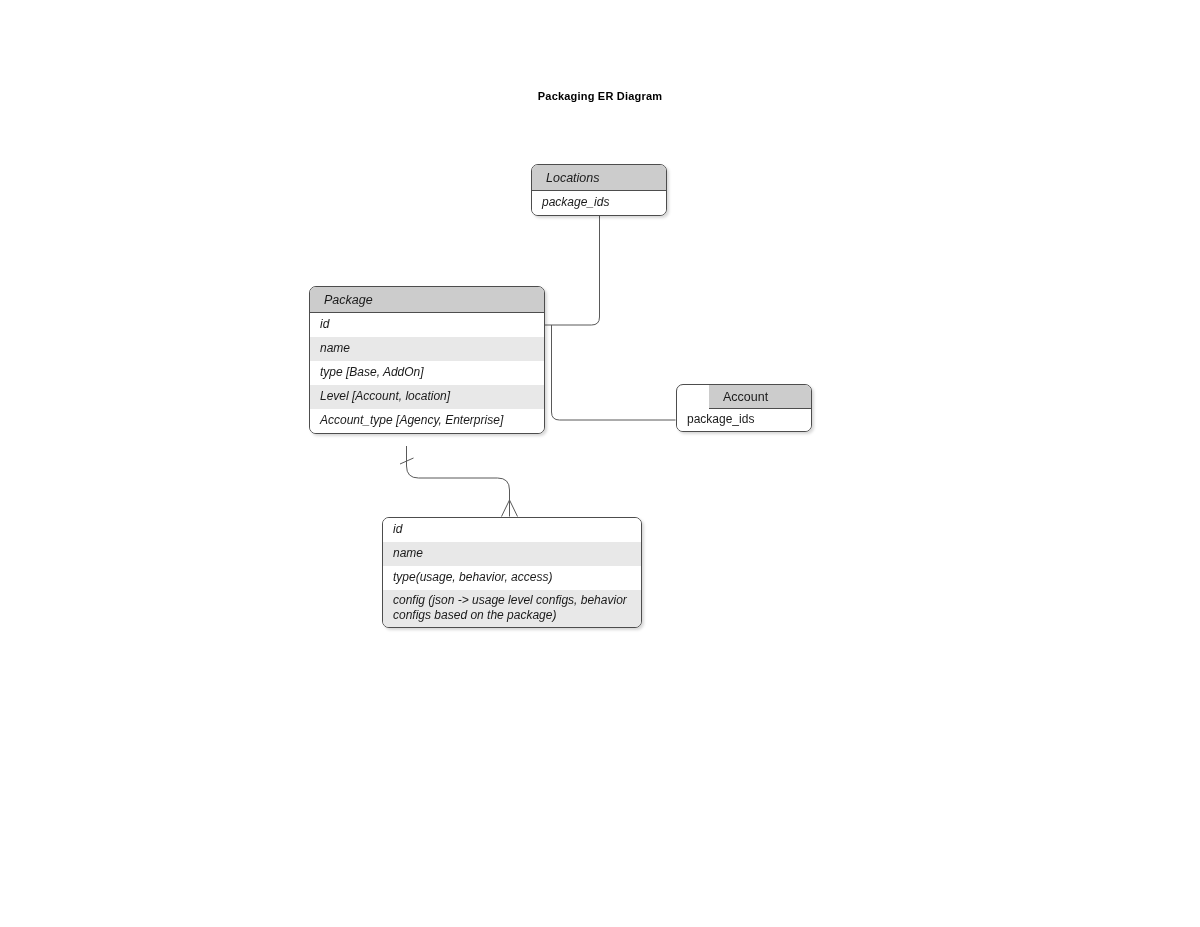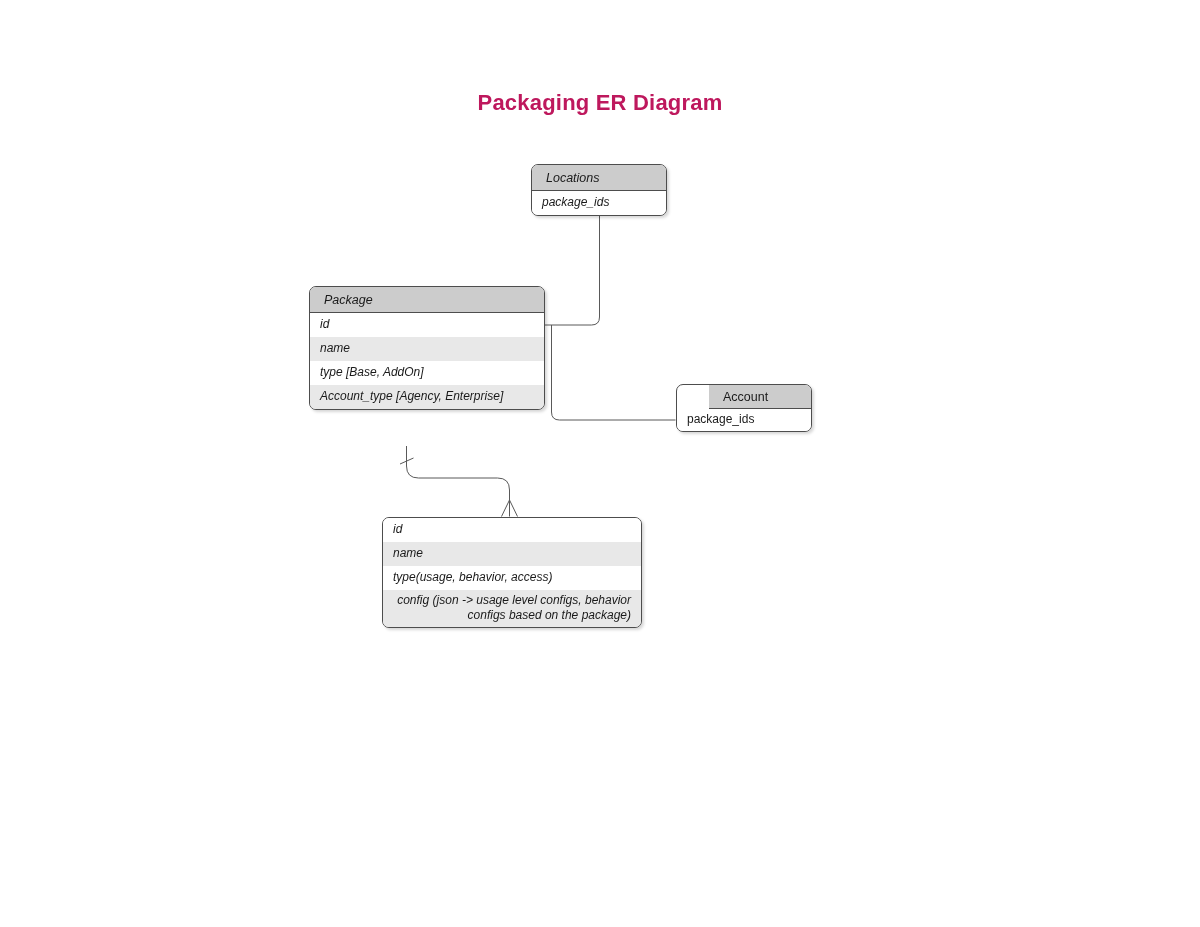--- a/index.html
+++ b/index.html
@@ -12,23 +12,23 @@
     height: 927px;
     background: #ffffff;
     overflow: hidden;
   }
 
   .diagram-title {
     position: absolute;
     left: 0; right: 0;
     top: 90px;
     text-align: center;
-    font-size: 22px;
+    font-size: 11px;
     font-weight: bold;
-    color: #be185d;
+    color: #000000;
     letter-spacing: 0.2px;
   }
 
   .edges {
     position: absolute;
     left: 0; top: 0;
     width: 1200px;
     height: 927px;
   }
   .edges path {
@@ -60,21 +60,21 @@
     display: flex;
     align-items: center;
     padding: 3px 10px;
     font-size: 12px;
     line-height: 1.28;
     background: #ffffff;
   }
   .rows .row:nth-child(even) { background: #e8e8e8; }
 
   .entity.italic .entity-header,
-  .entity.italic .row { font-style: italic; text-align: right; }
+  .entity.italic .row { font-style: italic; }
 
   .entity-locations { left: 531px; top: 164px; width: 136px; }
   .entity-package   { left: 309px; top: 286px; width: 236px; }
   .entity-account   { left: 676px; top: 384px; width: 136px; }
   .entity-account .entity-header { height: 24px; margin-left: 32px; }
   .entity-account .rows .row { min-height: 22px; }
   .entity-features  { left: 382px; top: 517px; width: 260px; }
   .entity-features .entity-header { height: 24px; }
 </style>
 </head>
@@ -108,20 +108,21 @@
       <div class="row">package_ids</div>
     </div>
   </div>
 
   <div class="entity italic entity-package">
     <div class="entity-header">Package</div>
     <div class="rows">
       <div class="row">id</div>
       <div class="row">name</div>
       <div class="row">type [Base, AddOn]</div>
+      <div class="row">Level [Account, location]</div>
       <div class="row">Account_type [Agency, Enterprise]</div>
     </div>
   </div>
 
   <div class="entity entity-account">
     <div class="entity-header">Account</div>
     <div class="rows">
       <div class="row">package_ids</div>
     </div>
   </div>

